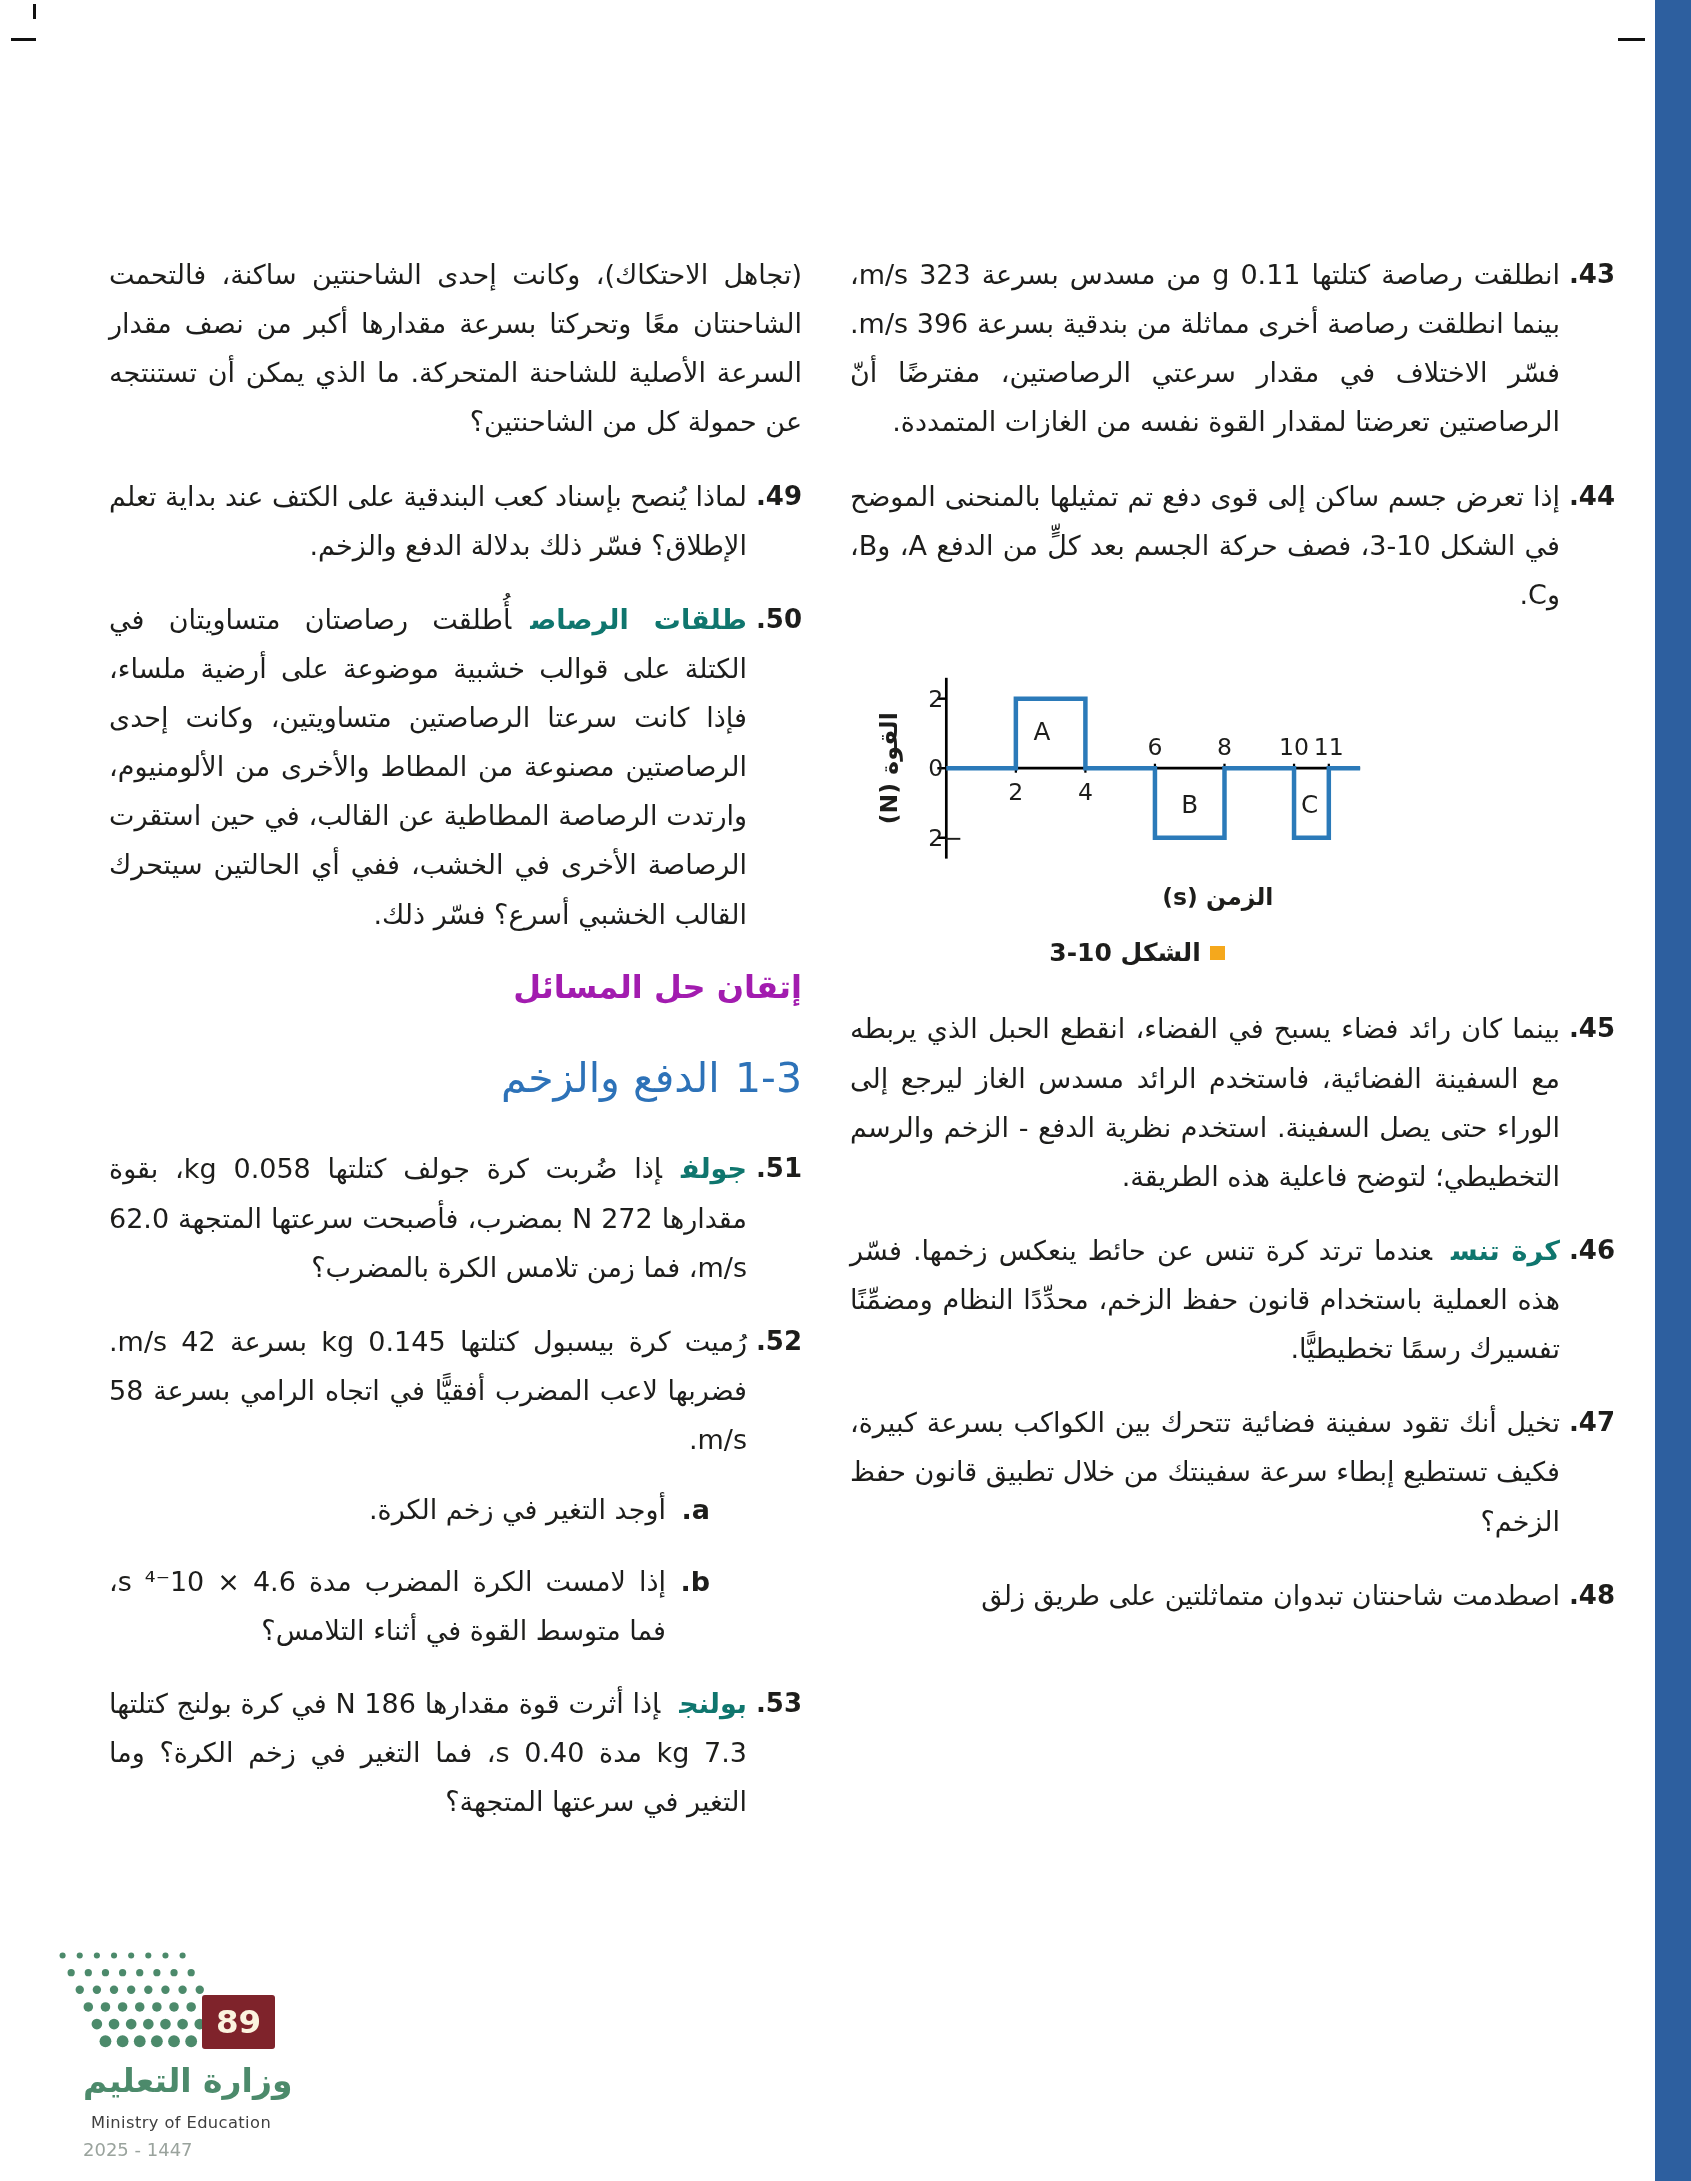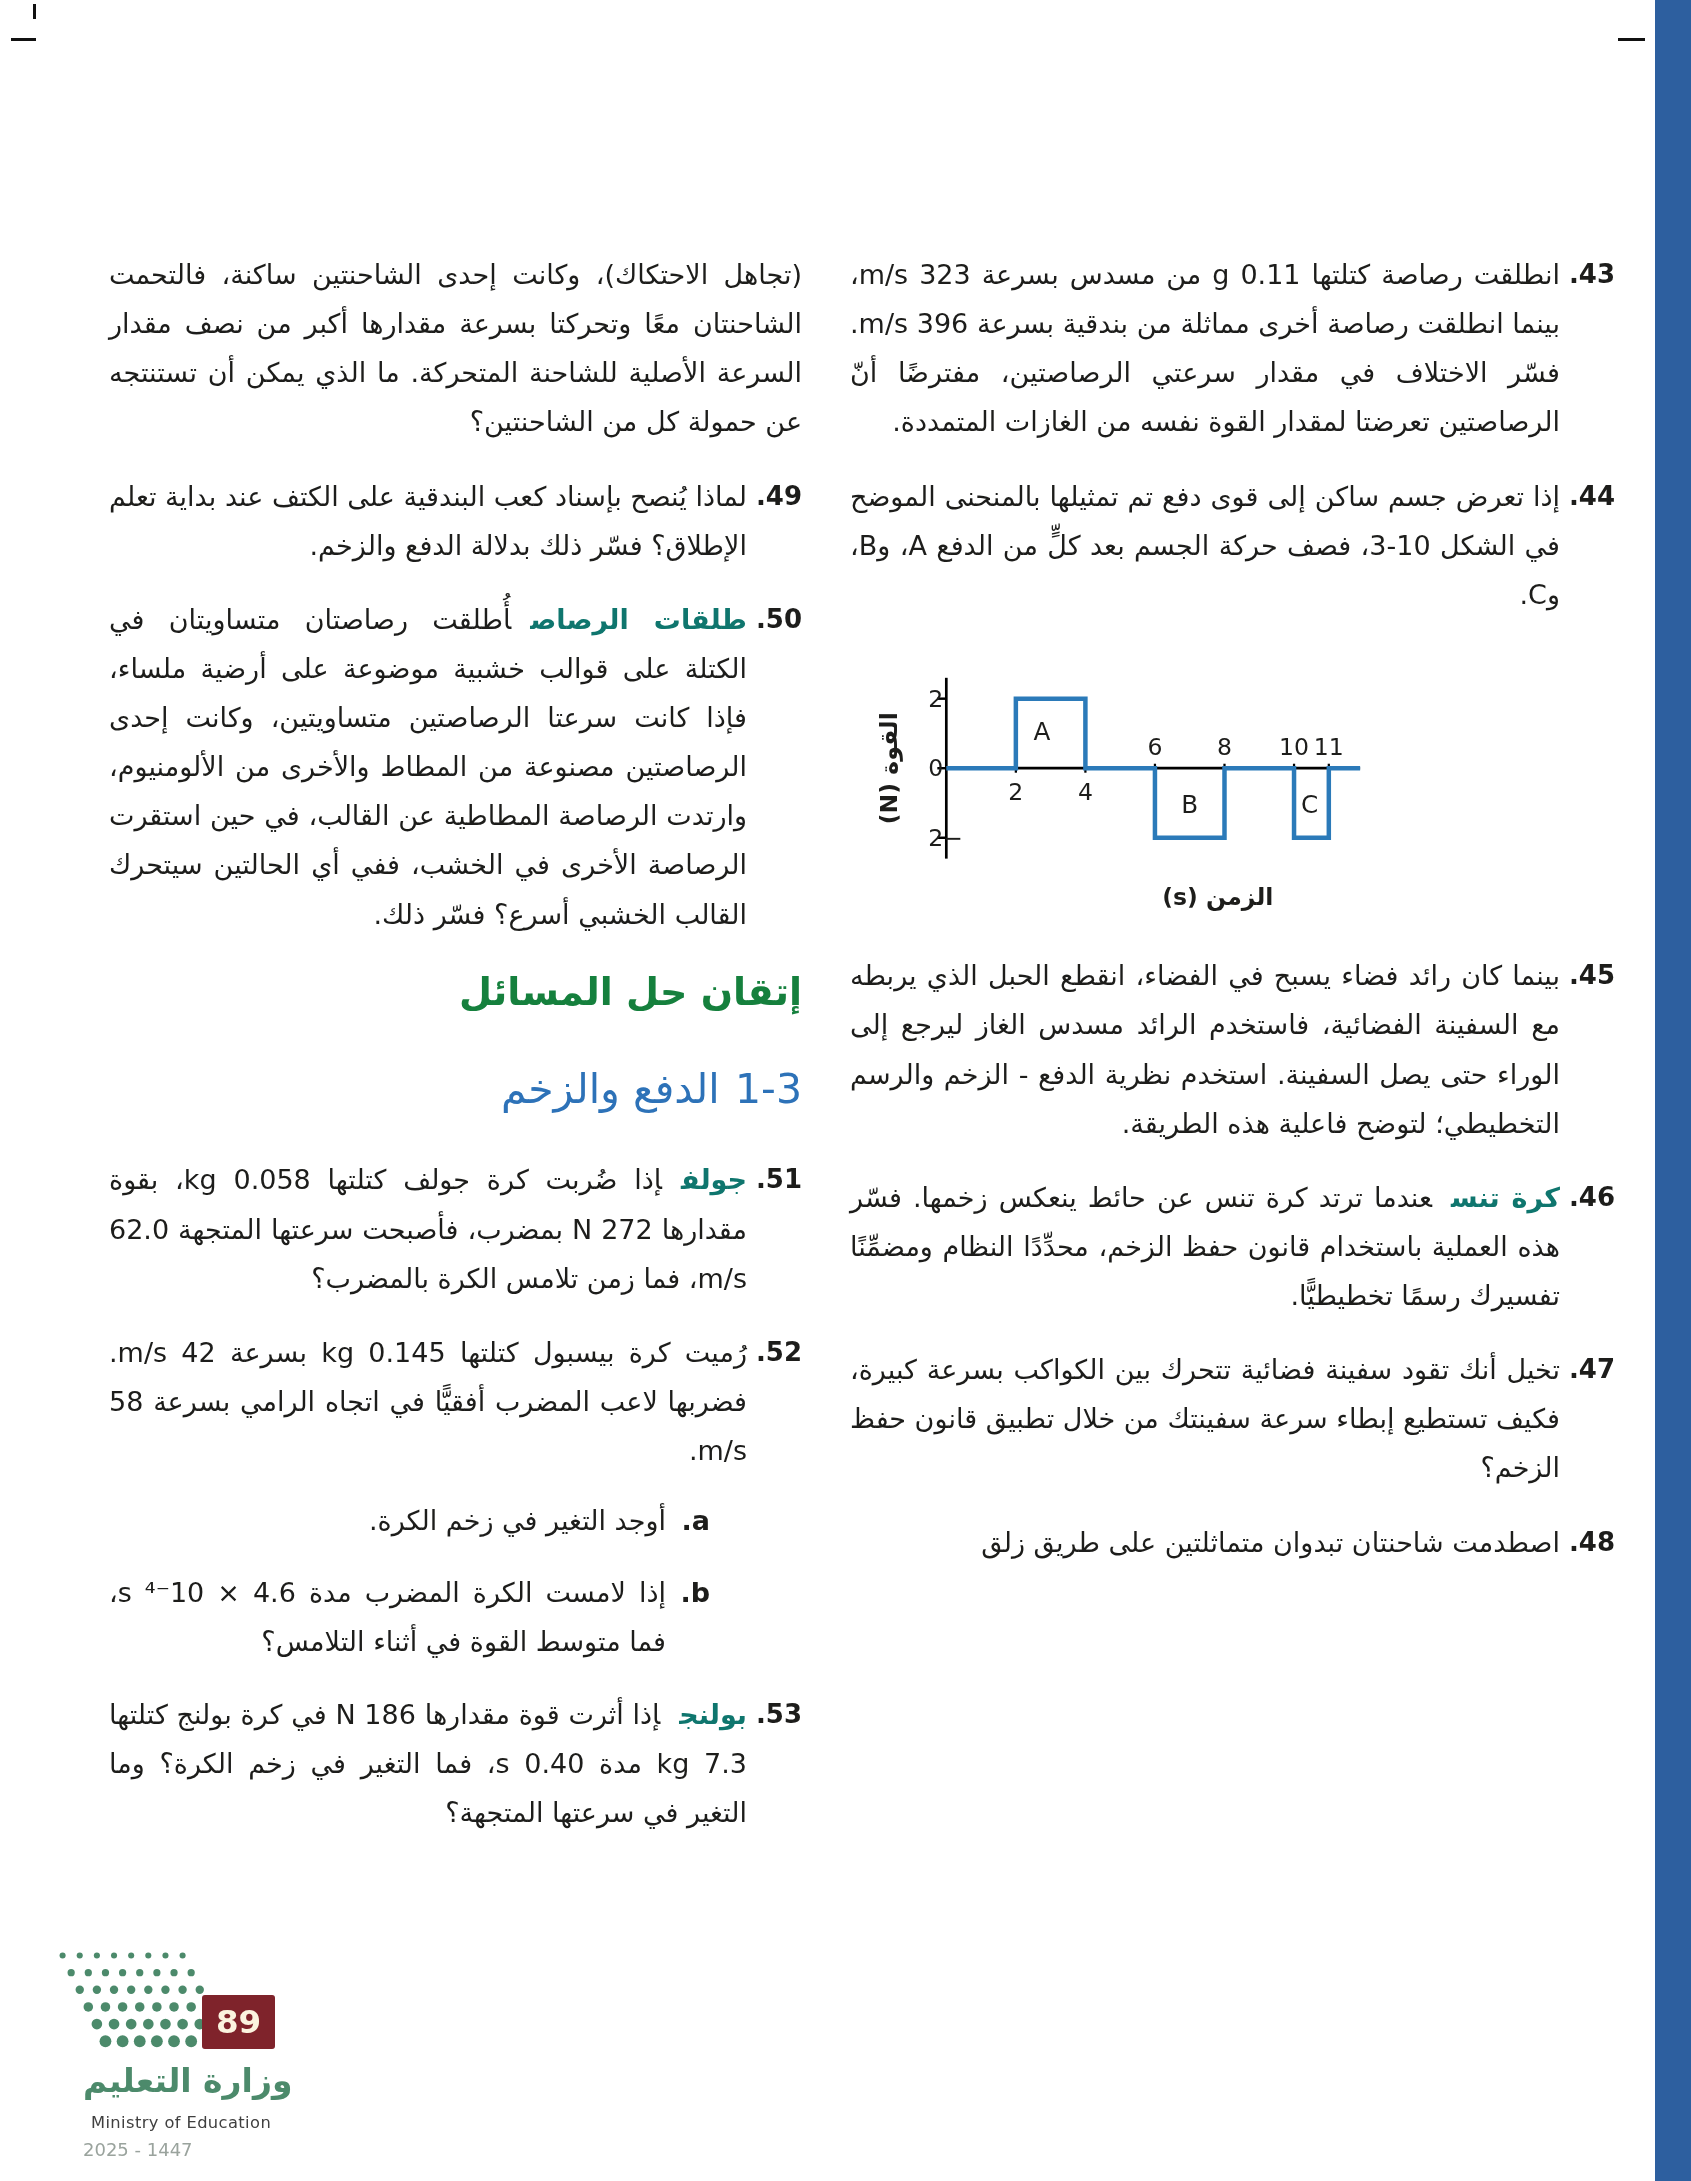--- a/index.html
+++ b/index.html
@@ -27,21 +27,21 @@
   .kw{color:#0f766e;font-weight:bold;margin-left:19px}
   
   .figwrap{width:516px;margin:3.8px auto 29px 29px;margin-right:29px;margin-left:auto}
   .figwrap{margin:3.8px 29px 29px auto;margin-right:auto;margin-left:29px}
   #chart svg{display:block}
   #chart text{fill:#1d1d1b}
   figcaption{display:flex;justify-content:center;align-items:center;gap:9.6px;font-size:25px;
              font-weight:bold;margin-top:7.6px;color:#1d1d1b}
   .sq{width:14.3px;height:14.3px;background:#f5a81c;flex:0 0 14.3px}
   
-  .h-red{color:#15803d;font-size:38px;font-weight:bold;margin:3.8px 0 25px;}
+  .h-red{color:#a21caf;font-size:32px;font-weight:bold;margin:3.8px 0 25px;}
   .h-blue{color:#2d72b8;font-size:41px;font-weight:normal;margin:0 0 29px;text-align:right}
   .h-blue .sec-num{margin-left:15.3px}
   
   .subitem{display:flex;margin:0 92px 23px 0}
   .sub-label{flex:0 0 44px;font-weight:bold;font-size:27px}
   
   .logo{position:absolute;left:50px;top:1946px;z-index:1}
   .pagebox{position:absolute;left:203px;top:1995px;width:73px;height:54px;background:#7f232b;
            color:#fbf3df;display:flex;align-items:center;justify-content:center;
            font-size:32.5px;font-weight:bold;z-index:3;border-radius:2.9px}
@@ -100,20 +100,24 @@
               <line x1="401" y1="121" x2="401" y2="129" stroke="#000" stroke-width="2"></line>
               <text x="401" y="113" text-anchor="middle" font-size="21">11</text>
               <polyline points="60,125 122,125 122,63 184,63 184,125 246,125 246,187 308,187 308,125 370,125 370,187 401,187 401,125 428.90000000000003,125" fill="none" stroke="#2b7ab9" stroke-width="4"></polyline>
               <text x="145.25" y="99.44999999999999" text-anchor="middle" font-size="22">A</text>
               <text x="277" y="164.55" text-anchor="middle" font-size="22">B</text>
               <text x="383.95" y="164.55" text-anchor="middle" font-size="22">C</text>
               <text x="16" y="125" text-anchor="middle" font-size="21" font-weight="bold" transform="rotate(-90 16 125)" style="direction:rtl">القوة (N)</text>
               <text x="302" y="247" text-anchor="middle" font-size="21" font-weight="bold" style="direction:rtl">الزمن (s)</text>
             </svg>
           </div>
+        <figcaption>
+          <span class="sq"></span>
+          <span>الشكل 10-3</span>
+        </figcaption>
       </figure>
 
       <div class="problem">
         <span class="pnum">45.</span>
         <p class="ptext">بينما كان رائد فضاء يسبح في الفضاء، انقطع الحبل الذي يربطه مع السفينة الفضائية، فاستخدم الرائد مسدس الغاز ليرجع إلى الوراء حتى يصل السفينة. استخدم نظرية الدفع - الزخم والرسم التخطيطي؛ لتوضح فاعلية هذه الطريقة.</p>
       </div>
 
       <div class="problem">
         <span class="pnum">46.</span>
         <p class="ptext">

